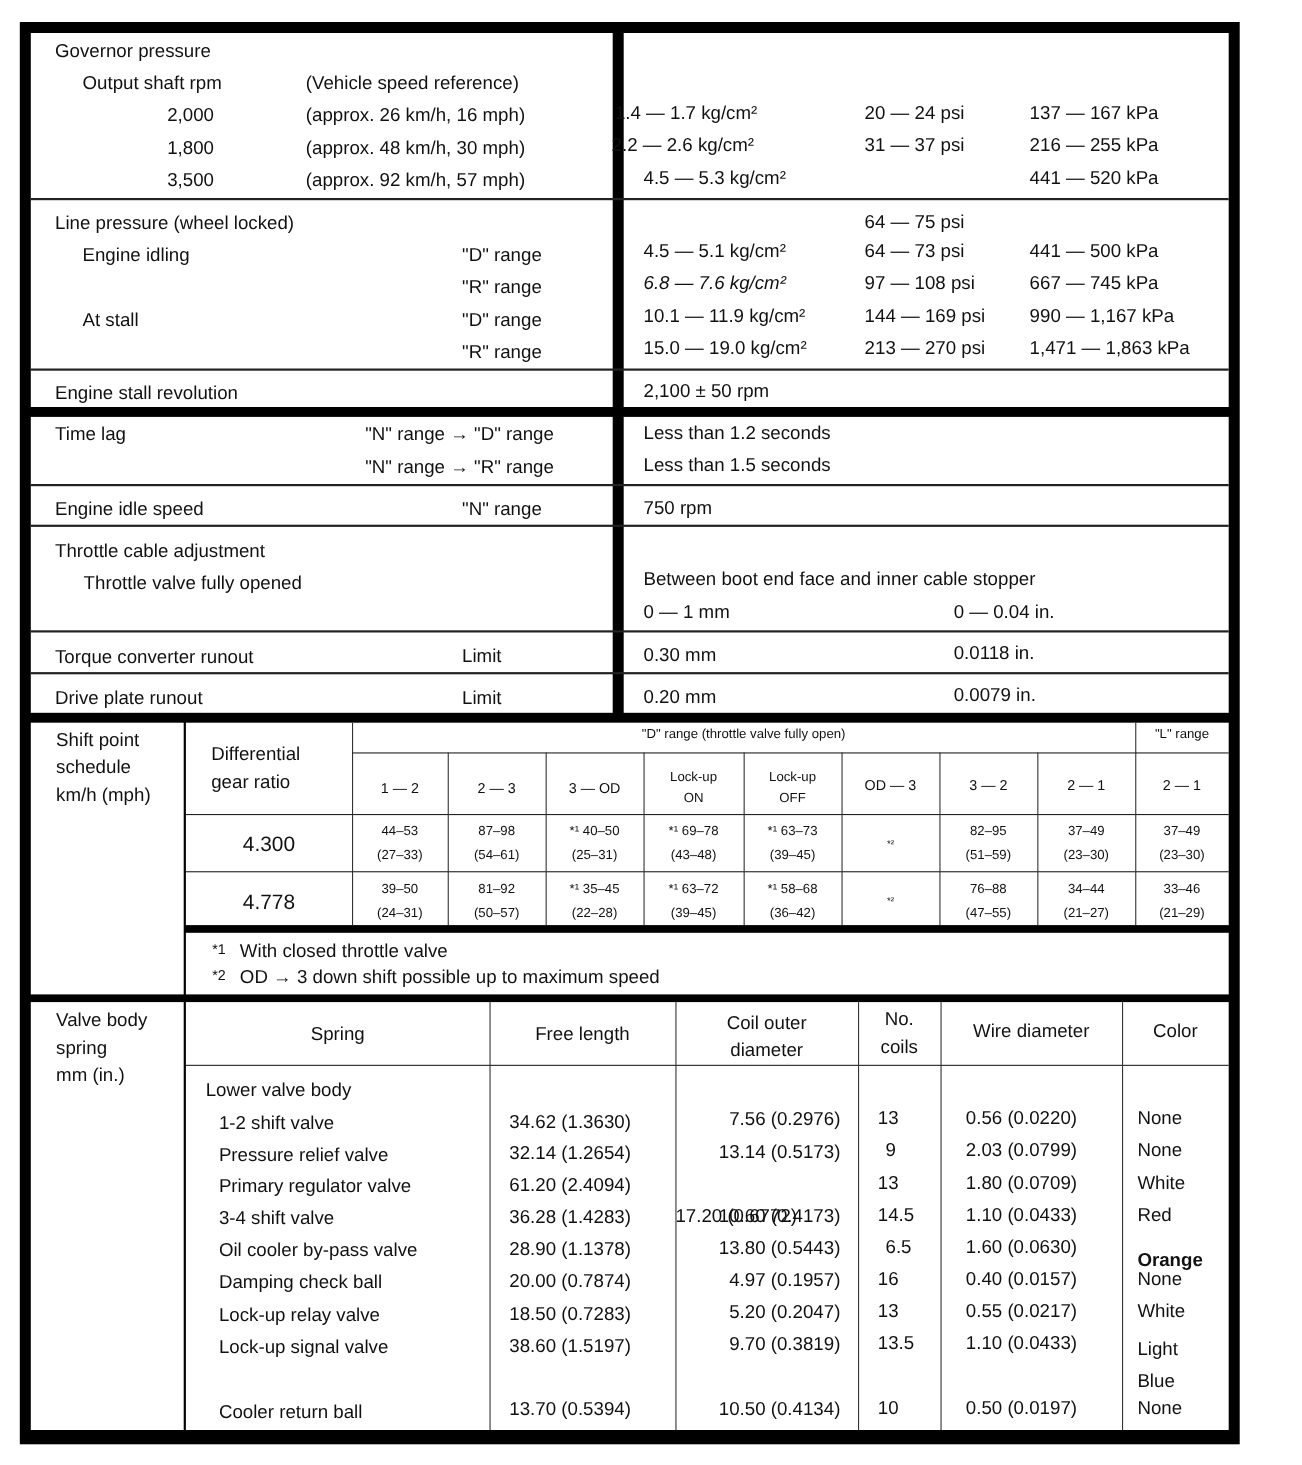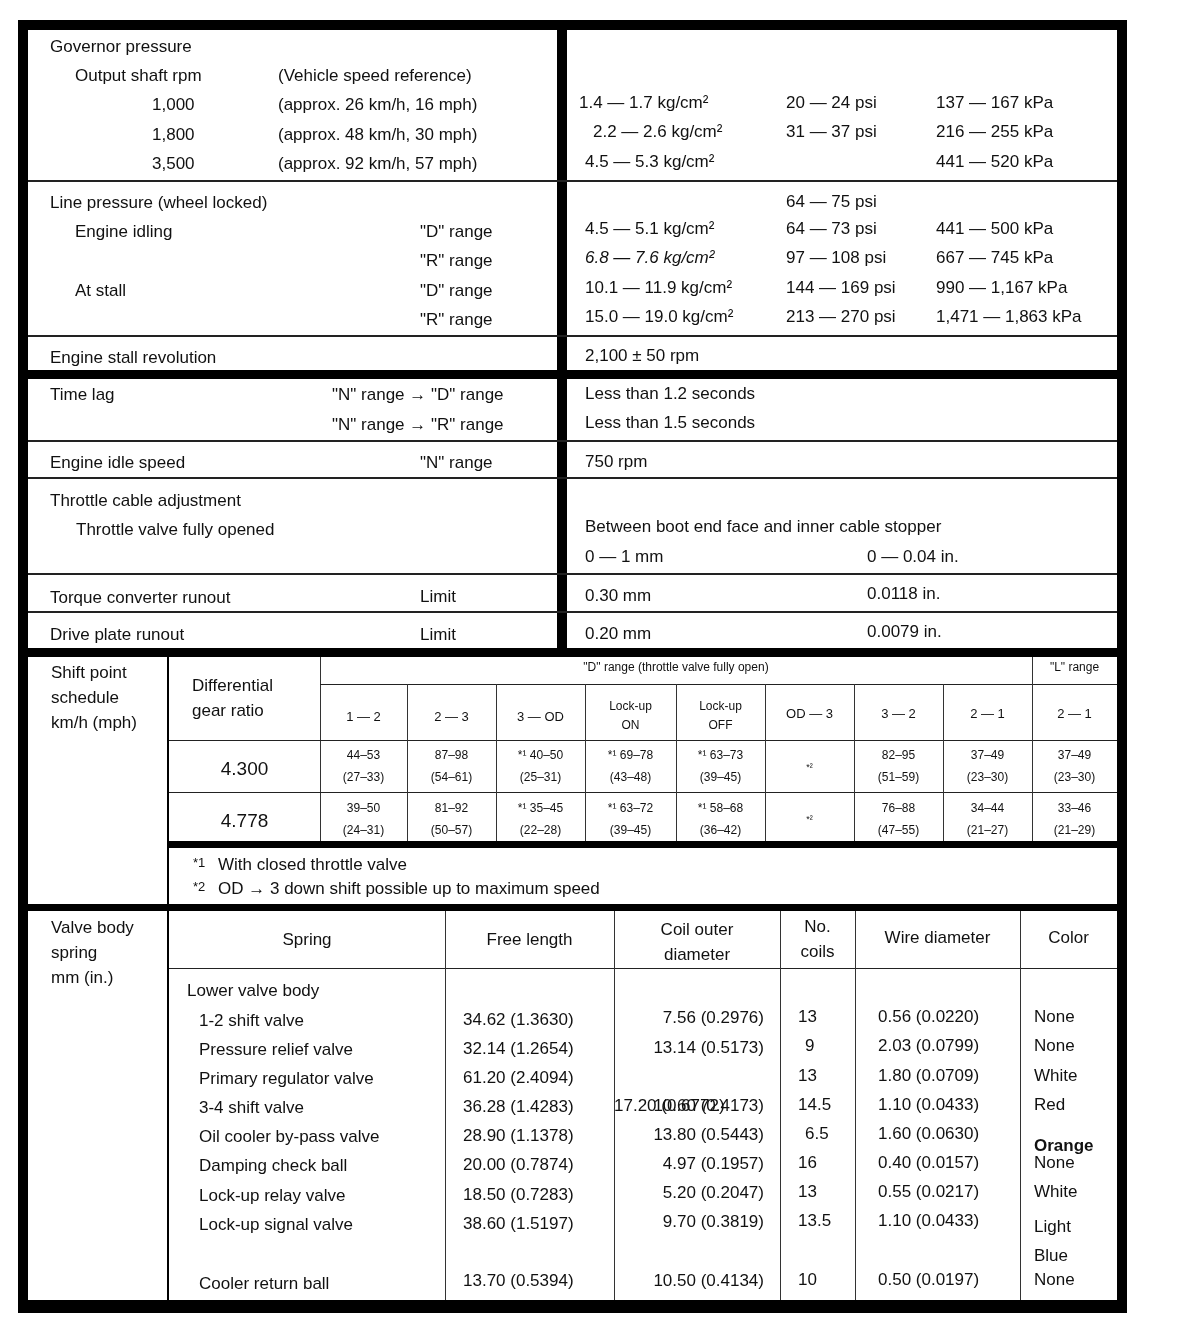--- a/index.html
+++ b/index.html
@@ -21,29 +21,29 @@
 
 <div class="w" style="left:28px;top:30px;width:529px;height:340px;"></div>
 <div class="w" style="left:567px;top:30px;width:550px;height:340px;"></div>
 <div class="hl" style="left:28px;top:180px;width:1089px;"></div>
 <div class="hl" style="left:28px;top:335px;width:1089px;"></div>
 
 <div class="t" style="left:50px;top:38px;">Governor pressure</div>
 <div class="t" style="left:75px;top:67px;">Output shaft rpm</div>
 <div class="t" style="left:278px;top:67px;">(Vehicle speed reference)</div>
 
-<div class="t" style="left:152px;top:96px;">1,000</div>
+<div class="t" style="left:152px;top:96px;">2,000</div>
 <div class="t" style="left:278px;top:96px;">(approx. 26 km/h, 16 mph)</div>
-<div class="t" style="left:579px;top:94px;">1.4 — 1.7 kg/cm²</div>
+<div class="t" style="left:559px;top:94px;">1.4 — 1.7 kg/cm²</div>
 <div class="t" style="left:786px;top:94px;">20 — 24 psi</div>
 <div class="t" style="left:936px;top:94px;">137 — 167 kPa</div>
 
 <div class="t" style="left:152px;top:126px;">1,800</div>
 <div class="t" style="left:278px;top:126px;">(approx. 48 km/h, 30 mph)</div>
-<div class="t" style="left:593px;top:123px;">2.2 — 2.6 kg/cm²</div>
+<div class="t" style="left:556px;top:123px;">2.2 — 2.6 kg/cm²</div>
 <div class="t" style="left:786px;top:123px;">31 — 37 psi</div>
 <div class="t" style="left:936px;top:123px;">216 — 255 kPa</div>
 
 <div class="t" style="left:152px;top:155px;">3,500</div>
 <div class="t" style="left:278px;top:155px;">(approx. 92 km/h, 57 mph)</div>
 <div class="t" style="left:585px;top:153px;">4.5 — 5.3 kg/cm²</div>
 <div class="t" style="left:786px;top:153px;margin-top:40px;">64 — 75 psi</div>
 <div class="t" style="left:936px;top:153px;">441 — 520 kPa</div>
 
 <div class="t" style="left:50px;top:194px;">Line pressure (wheel locked)</div>

